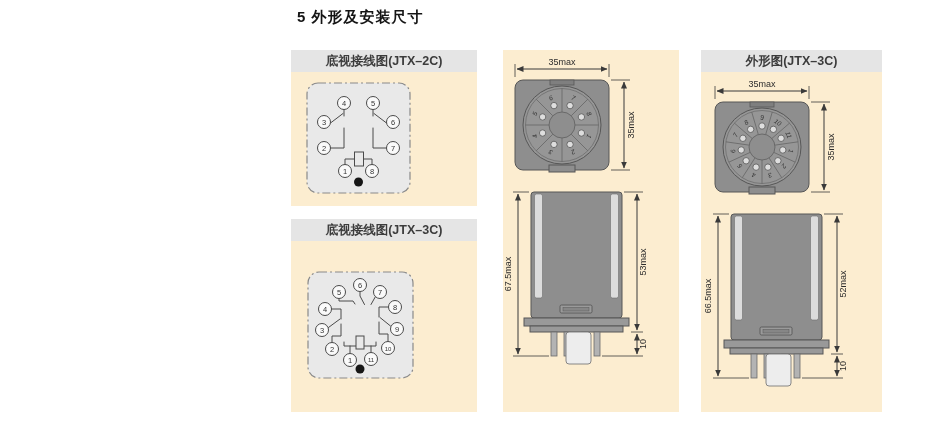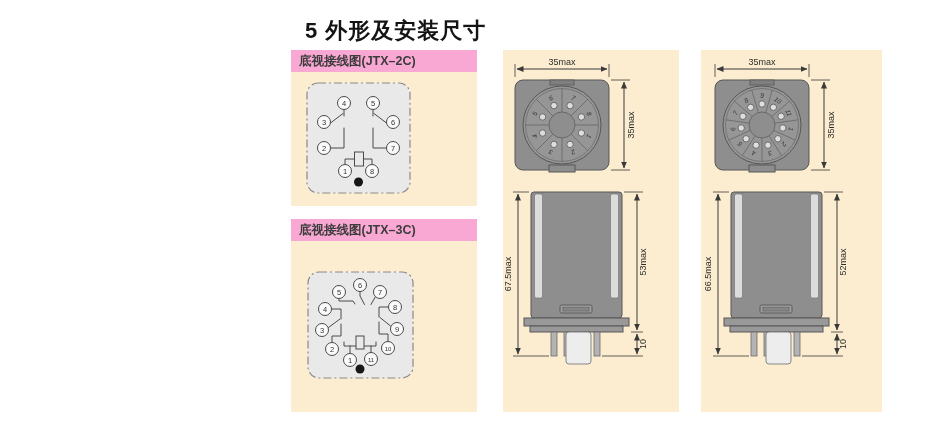--- a/index.html
+++ b/index.html
@@ -1,20 +1,20 @@
 <!DOCTYPE html>
 <html><head>
 <meta charset="utf-8">
 <style>
   html,body{margin:0;padding:0;}
   body{width:950px;height:423px;background:#ffffff;font-family:"Liberation Sans",sans-serif;position:relative;overflow:hidden;}
   .canvas{position:absolute;left:0;top:0;width:950px;height:423px;background:#ffffff;}
-  .page-title{position:absolute;left:293px;top:4px;margin:12px;font-size:22px;font-weight:600;color:#141414;letter-spacing:1px;}
+  .page-title{position:absolute;left:293px;top:4px;margin:4px;font-size:15px;font-weight:600;color:#141414;letter-spacing:1px;}
   .panel{position:absolute;display:flex;flex-direction:column;}
-  .panel-header{height:22px;background:#f9a8d4;display:flex;align-items:center;justify-content:flex-start;
+  .panel-header{height:22px;background:#e5e5e5;display:flex;align-items:center;justify-content:center;
      padding:0 8px;box-sizing:border-box;}
   .panel-header span{font-size:12.5px;font-weight:600;color:#3c3c3c;white-space:nowrap;}
   .panel-body{flex:1;background:#fcedd0;}
   .panel-body svg{display:block;}
 
   
   .wirebox{fill:#e9e9e9;stroke:#8a8a8a;stroke-width:1.2;stroke-dasharray:8 3 2 3;}
   .wire{stroke:#4a4a4a;stroke-width:1;fill:none;stroke-linecap:round;}
   .pincircle{fill:#fafafa;stroke:#4a4a4a;stroke-width:1;}
   .pinnum{fill:#333;font-family:"Liberation Sans",sans-serif;}
@@ -220,20 +220,23 @@
           <line class="dim" x1="134" y1="144" x2="134" y2="280"></line>
           <text class="dimtext" transform="translate(143,212) rotate(-90)" text-anchor="middle">53max</text>
           <line class="dim" x1="134" y1="284" x2="134" y2="304"></line>
           <text class="dimtext" transform="translate(143,294) rotate(-90)" text-anchor="middle">10</text>
         </g>
       </svg>
     </div>
   </section>
 
   <section class="panel" style="left:701px;top:50px;width:181px;height:362px;">
+    <div class="panel-header">
+      <span>外形图(JTX–3C)</span>
+    </div>
     <div class="panel-body">
       <svg viewBox="0 0 181 340" width="181" height="340">
         <g>
           <rect class="sq" x="14" y="30" width="94" height="90" rx="8"></rect>
           <rect class="notch" x="49" y="30" width="24" height="5"></rect>
           <rect class="sq" x="48" y="115" width="26" height="7"></rect>
           <circle class="ring" cx="61" cy="75" r="39"></circle>
           <circle class="rim" cx="61" cy="75" r="36.5"></circle>
           <g id="sock3c">
               <line x1="64.66252323893859" y1="62.52659134301153" x2="71.28323832471219" y2="39.97850646307084" class="wedge"></line>

